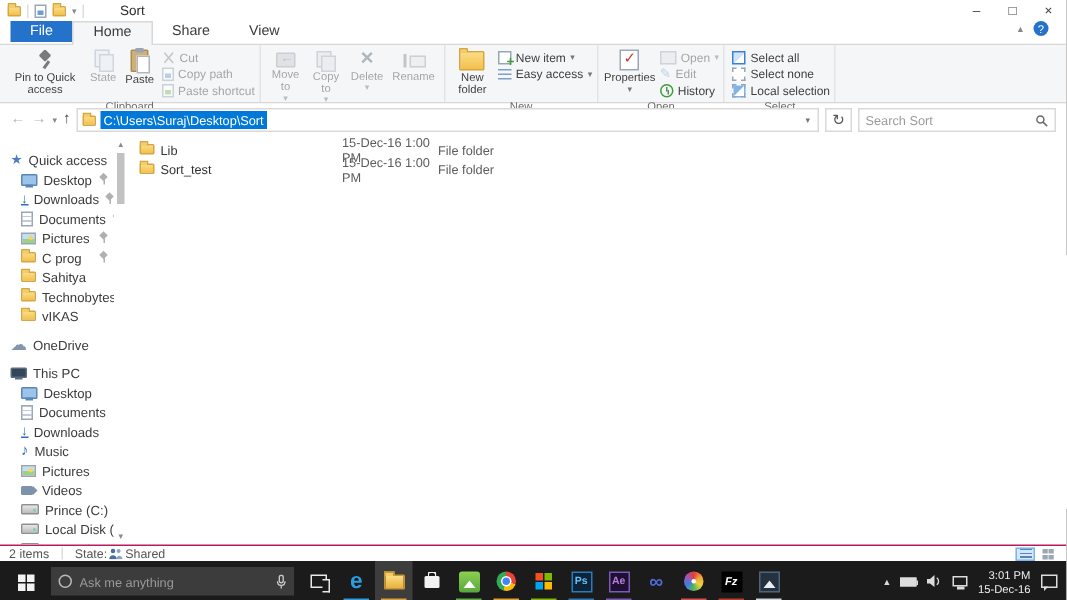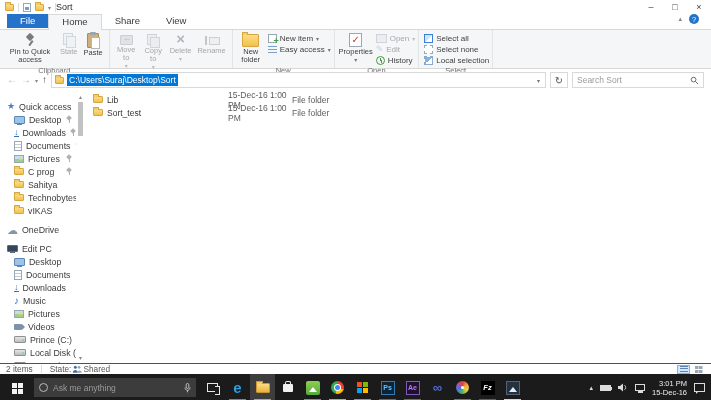--- a/index.html
+++ b/index.html
@@ -3,21 +3,21 @@
 <meta charset="utf-8">
 <style>
   *{box-sizing:border-box;margin:0;padding:0}
   body{font-family:"Liberation Sans","DejaVu Sans",sans-serif;background:#555}
   .screen{position:relative;width:711px;height:400px;background:#fff;overflow:hidden}
 
   
   .titlebar{height:14px;display:flex;align-items:center;background:#fff;font-size:9px;color:#333}
   .qat{display:flex;align-items:center;gap:4px;padding-left:5px}
   .qat .sep{width:1px;height:9px;background:#ddd}
-  .title{margin-left:0;color:#2b2b2b}
+  .title{margin-left:24px;color:#2b2b2b}
   .wincontrols{margin-left:auto;display:flex;height:100%}
   .wctl{width:24px;display:flex;align-items:center;justify-content:center;font-size:9px;color:#444}
 
   
   .tabsrow{height:15px;display:flex;align-items:flex-start;background:#fff;position:relative;z-index:2}
   .tab{padding:1px 13px 2px;font-size:9.5px;color:#3b3b3b}
   .tab.file{background:#2572cb;color:#fff;margin-left:7px}
   .tab.active{background:#f5f6f7;border:1px solid #d8d8d8;border-bottom:none;margin-bottom:-1px;padding-bottom:3px}
   .tabctl{margin-left:auto;display:flex;align-items:center;gap:7px;padding-right:12px}
   .collapse-ic{font-size:7px;color:#888}
@@ -229,20 +229,34 @@
             <span class="lbl">Pin to Quick access</span>
           </div>
           <div class="bigbtn disabled">
             <span class="i-copybig"></span>
             <span class="lbl">State</span>
           </div>
           <div class="bigbtn">
             <span class="i-pastebig"></span>
             <span class="lbl">Paste</span>
           </div>
+          <div class="smallcol">
+            <div class="smallbtn disabled">
+              <span class="i-cut"></span>
+              <span>Cut</span>
+            </div>
+            <div class="smallbtn disabled">
+              <span class="i-sheet blue"></span>
+              <span>Copy path</span>
+            </div>
+            <div class="smallbtn disabled">
+              <span class="i-sheet link"></span>
+              <span>Paste shortcut</span>
+            </div>
+          </div>
         </div>
         <div class="rg-label">Clipboard</div>
       </div>
 
       <div class="rgroup">
         <div class="rg-content">
           <div class="bigbtn disabled" style="width:27px">
             <span class="i-movefld"></span>
             <span class="lbl">Move to</span>
             <span class="dd">▾</span>
@@ -403,21 +417,21 @@
           <span>vIKAS</span>
         </div>
         <div class="sb-gap"></div>
         <div class="sbhead">
           <span class="ic i-cloud">☁</span>
           <span>OneDrive</span>
         </div>
         <div class="sb-gap"></div>
         <div class="sbhead">
           <span class="ic i-pc"></span>
-          <span>Edit PC</span>
+          <span>This PC</span>
         </div>
         <div class="sbi">
           <span class="ic i-desktop"></span>
           <span>Desktop</span>
         </div>
         <div class="sbi">
           <span class="ic i-doc"></span>
           <span>Documents</span>
         </div>
         <div class="sbi">

